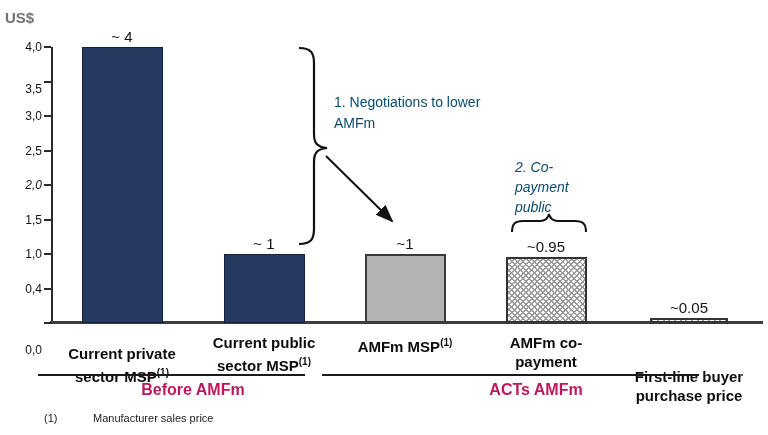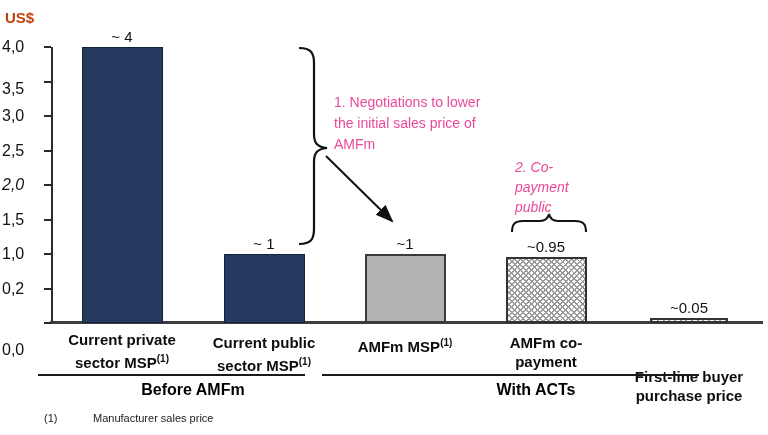--- a/index.html
+++ b/index.html
@@ -1,43 +1,43 @@
 <!DOCTYPE html>
 <html style="--navy: #243A5E; --gray: #B3B3B3; --hatch: #9A9A9A; --axis: #2B2B2B;"><head>
 <meta charset="utf-8">
 <style>
   html,body{margin:0;padding:0;background:#fff;}
   #stage{
     position:relative;width:768px;height:435px;background:#fff;overflow:hidden;
     font-family:"Liberation Sans",sans-serif;color:#111;
   }
   .abs{position:absolute;}
-  .yaxis-title{font-size:15px;font-weight:600;color:#c2410c;}
-  .ytick-label{font-size:16px;color:#111;line-height:18px;}
+  .yaxis-title{font-size:15px;font-weight:600;color:#737373;}
+  .ytick-label{font-size:12px;text-align:right;color:#111;line-height:18px;}
   .ytick-mark{background:var(--axis);height:2px;width:7px;}
   .axis-y{background:var(--axis);width:2px;}
   .baseline{background:#3d3d3d;height:3px;}
   .bar{box-sizing:border-box;}
   .bar-navy{background:var(--navy);border:1px solid #14233c;}
   .bar-gray{background:var(--gray);border:2px solid #3a3a3a;}
   .bar-hatch{
     border:2px solid #333;background-color:#fff;
     background-image:
       repeating-linear-gradient(45deg,var(--hatch) 0 1.3px,transparent 1.3px 4px),
       repeating-linear-gradient(135deg,var(--hatch) 0 1.3px,transparent 1.3px 4px);
   }
   .value-label{font-size:15px;text-align:center;height:18px;line-height:18px;color:#141414;}
   .xlabel{font-size:15px;font-weight:bold;text-align:center;line-height:19px;color:#0d0d0d;}
   .xlabel sup{font-size:10px;font-weight:bold;}
-  .annotation{font-size:14px;color:#ec4899;}
+  .annotation{font-size:14px;color:#0c4a6e;}
   .annotation .ln{white-space:nowrap;}
   .ann-1 .ln{line-height:21px;}
   .ann-2 .ln{line-height:20px;}
   .group-line{background:#1a1a1a;height:2px;}
-  .group-label{font-size:16px;font-weight:bold;text-align:center;color:#000000;}
+  .group-label{font-size:16px;font-weight:bold;text-align:center;color:#be185d;}
   .footnote{font-size:11px;color:#222;}
   svg.overlay{position:absolute;left:0;top:0;pointer-events:none;}
 </style>
 </head>
 <body>
 
 <div id="stage">
 
   <div class="abs yaxis-title" style="left:5px;top:9px;">US$</div>
 
@@ -54,26 +54,26 @@
       <div class="abs ytick-label" style="left:2px;top:107.0px;width:40px;">3,0</div>
       <div class="abs ytick-mark" style="left:44px;top:149.5px;"></div>
       <div class="abs ytick-label" style="left:2px;top:141.5px;width:40px;">2,5</div>
       <div class="abs ytick-mark" style="left:44px;top:184.0px;"></div>
       <div class="abs ytick-label" style="left:2px;top:176.0px;width:40px;font-style:italic;">2,0</div>
       <div class="abs ytick-mark" style="left:44px;top:218.5px;"></div>
       <div class="abs ytick-label" style="left:2px;top:210.5px;width:40px;">1,5</div>
       <div class="abs ytick-mark" style="left:44px;top:253.0px;"></div>
       <div class="abs ytick-label" style="left:2px;top:245.0px;width:40px;">1,0</div>
       <div class="abs ytick-mark" style="left:44px;top:287.5px;"></div>
-      <div class="abs ytick-label" style="left:2px;top:279.5px;width:40px;">0,2</div>
+      <div class="abs ytick-label" style="left:2px;top:279.5px;width:40px;">0,4</div>
       <div class="abs ytick-mark" style="left:44px;top:322.0px;"></div>
       <div class="abs ytick-label" style="left:2px;top:314.0px;width:40px;margin-top:27px;">0,0</div>
       <div class="abs bar bar-navy" style="left:81.5px;top:47px;width:81px;height:276px;"></div>
       <div class="abs value-label" style="left:77px;top:28px;width:90px;">~ 4</div>
-      <div class="abs xlabel" style="left:52px;top:330px;width:140px;">
+      <div class="abs xlabel" style="left:52px;top:344px;width:140px;">
         <div>Current private</div>
         <div>sector MSP<sup>(1)</sup></div>
       </div>
       <div class="abs bar bar-navy" style="left:223.5px;top:254px;width:81px;height:69px;"></div>
       <div class="abs value-label" style="left:219px;top:235px;width:90px;">~ 1</div>
       <div class="abs xlabel" style="left:194px;top:333px;width:140px;">
         <div>Current public</div>
         <div>sector MSP<sup>(1)</sup></div>
       </div>
       <div class="abs bar bar-gray" style="left:364.5px;top:254px;width:81px;height:69px;"></div>
@@ -92,25 +92,24 @@
       <div class="abs xlabel" style="left:619px;top:344px;width:140px;margin-top:23px;">
         <div>First-line buyer</div>
         <div>purchase price</div>
       </div>
     </div>
 
   <div class="abs group-line" style="left:38px;top:374px;width:267px;"></div>
   <div class="abs group-line" style="left:322px;top:374px;width:377px;"></div>
 
   <div class="abs group-label" style="left:113px;top:381px;width:160px;">Before AMFm</div>
-  <div class="abs group-label" style="left:456px;top:381px;width:160px;">With ACTs</div>
+  <div class="abs group-label" style="left:456px;top:381px;width:160px;">ACTs AMFm</div>
 
   <div class="abs annotation ann-1" style="left:334px;top:92px;">
     <div class="ln">1. Negotiations to lower</div>
-    <div class="ln">the initial sales price of</div>
     <div class="ln">AMFm</div>
   </div>
 
   <div class="abs annotation ann-2" style="left:515px;top:157px;font-style:italic;">
     <div class="ln">2. Co-</div>
     <div class="ln">payment</div>
     <div class="ln">public</div>
   </div>
 
   <svg class="overlay" width="768" height="435" viewBox="0 0 768 435">

